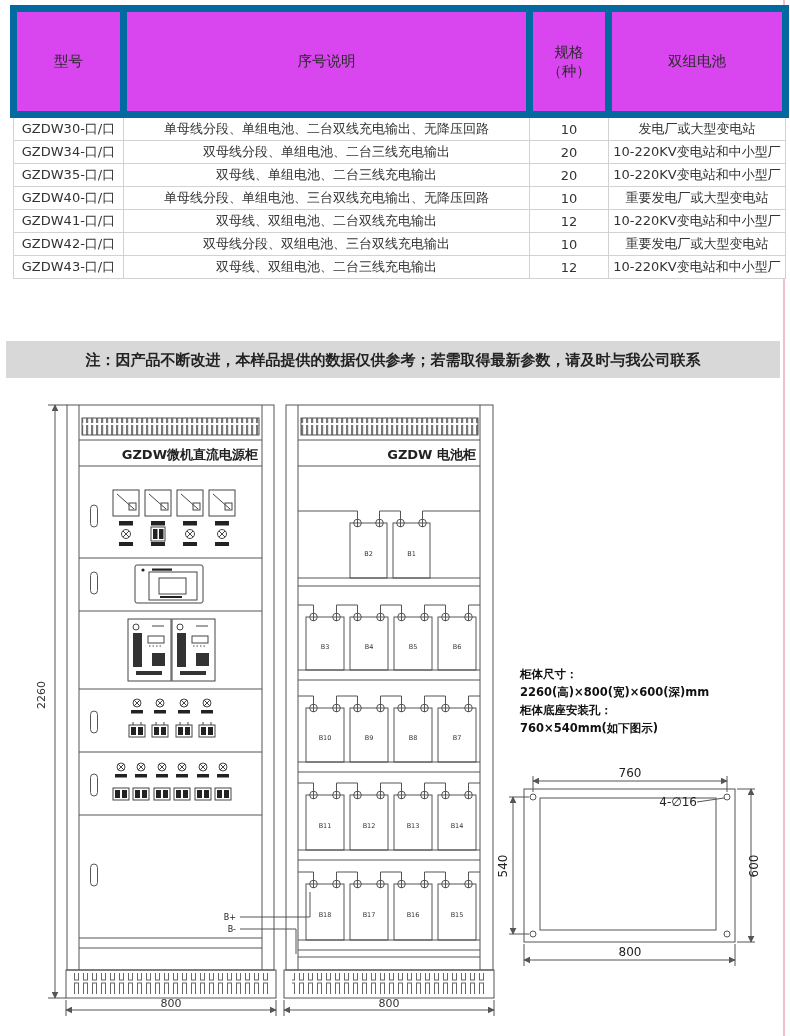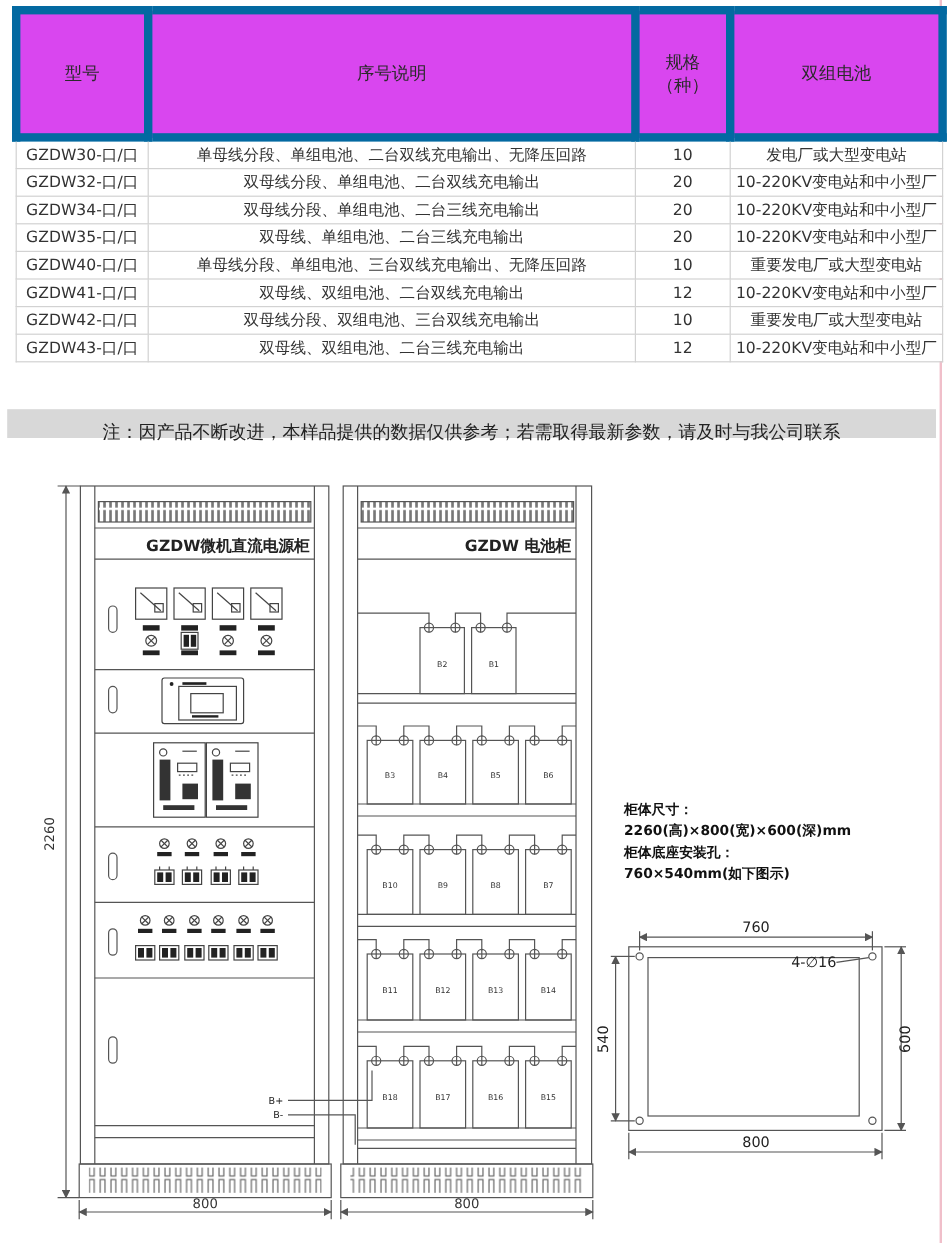--- a/index.html
+++ b/index.html
@@ -19,22 +19,22 @@
     color:#2a2a2a;border:7px solid #0369a1;
   }
   table.spec td{
     height:22px;font-size:13px;text-align:center;color:#333;
     border:1px solid #d2d2d2;background:#fff;white-space:nowrap;
     overflow:hidden;padding:0 2px;
   }
   col.c1{width:110px;} col.c2{width:406px;} col.c3{width:79px;} col.c4{width:177px;}
   
   .note{
-    position:absolute;top:341px;left:6px;width:774px;height:24px;
-    background:#d8d8d8;color:#222;font-size:15px;font-weight:normal;
+    position:absolute;top:341px;left:6px;width:774px;height:37px;
+    background:#d8d8d8;color:#222;font-size:15px;font-weight:bold;
     line-height:38px;text-align:center;white-space:nowrap;
   }
   
   svg.drawing{position:absolute;top:388px;left:0;}
   svg.drawing text{font-family:"DejaVu Sans","Liberation Sans",sans-serif;}
 </style>
 </head>
 <body>
 
 <div class="page-edge"></div>
@@ -53,26 +53,20 @@
       <th>规格（种）</th>
       <th>双组电池</th>
     </tr>
   </thead>
   <tbody>
       <tr>
         <td>GZDW30-口/口</td>
         <td>单母线分段、单组电池、二台双线充电输出、无降压回路</td>
         <td>10</td>
         <td>发电厂或大型变电站</td>
-      </tr>
-      <tr>
-        <td>GZDW32-口/口</td>
-        <td>双母线分段、单组电池、二台双线充电输出</td>
-        <td>20</td>
-        <td>10-220KV变电站和中小型厂</td>
       </tr>
       <tr>
         <td>GZDW34-口/口</td>
         <td>双母线分段、单组电池、二台三线充电输出</td>
         <td>20</td>
         <td>10-220KV变电站和中小型厂</td>
       </tr>
       <tr>
         <td>GZDW35-口/口</td>
         <td>双母线、单组电池、二台三线充电输出</td>

